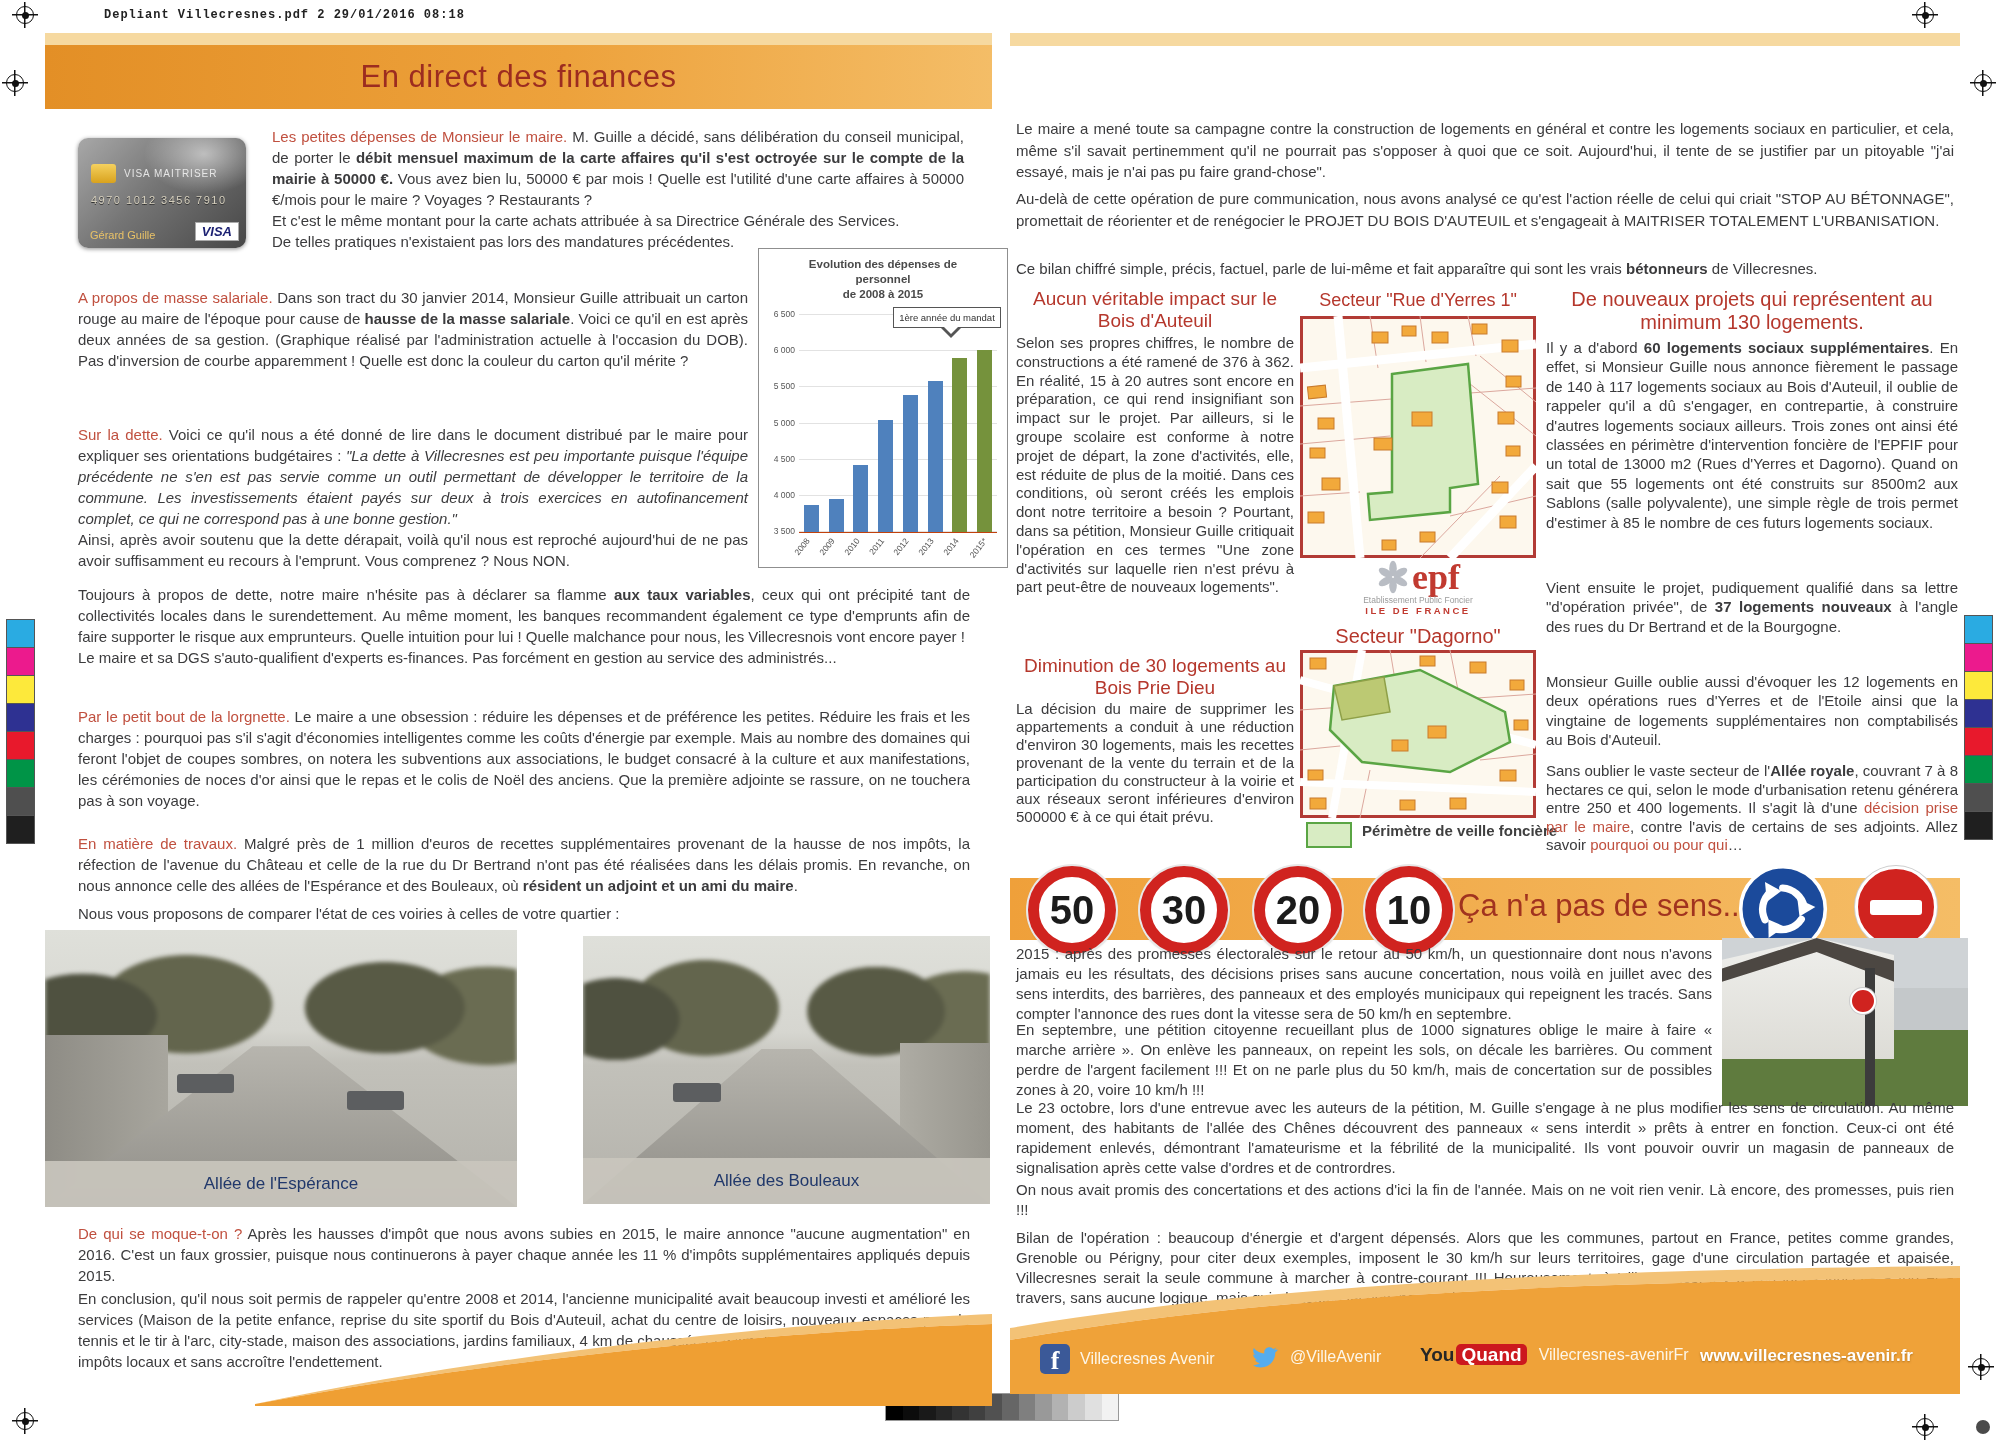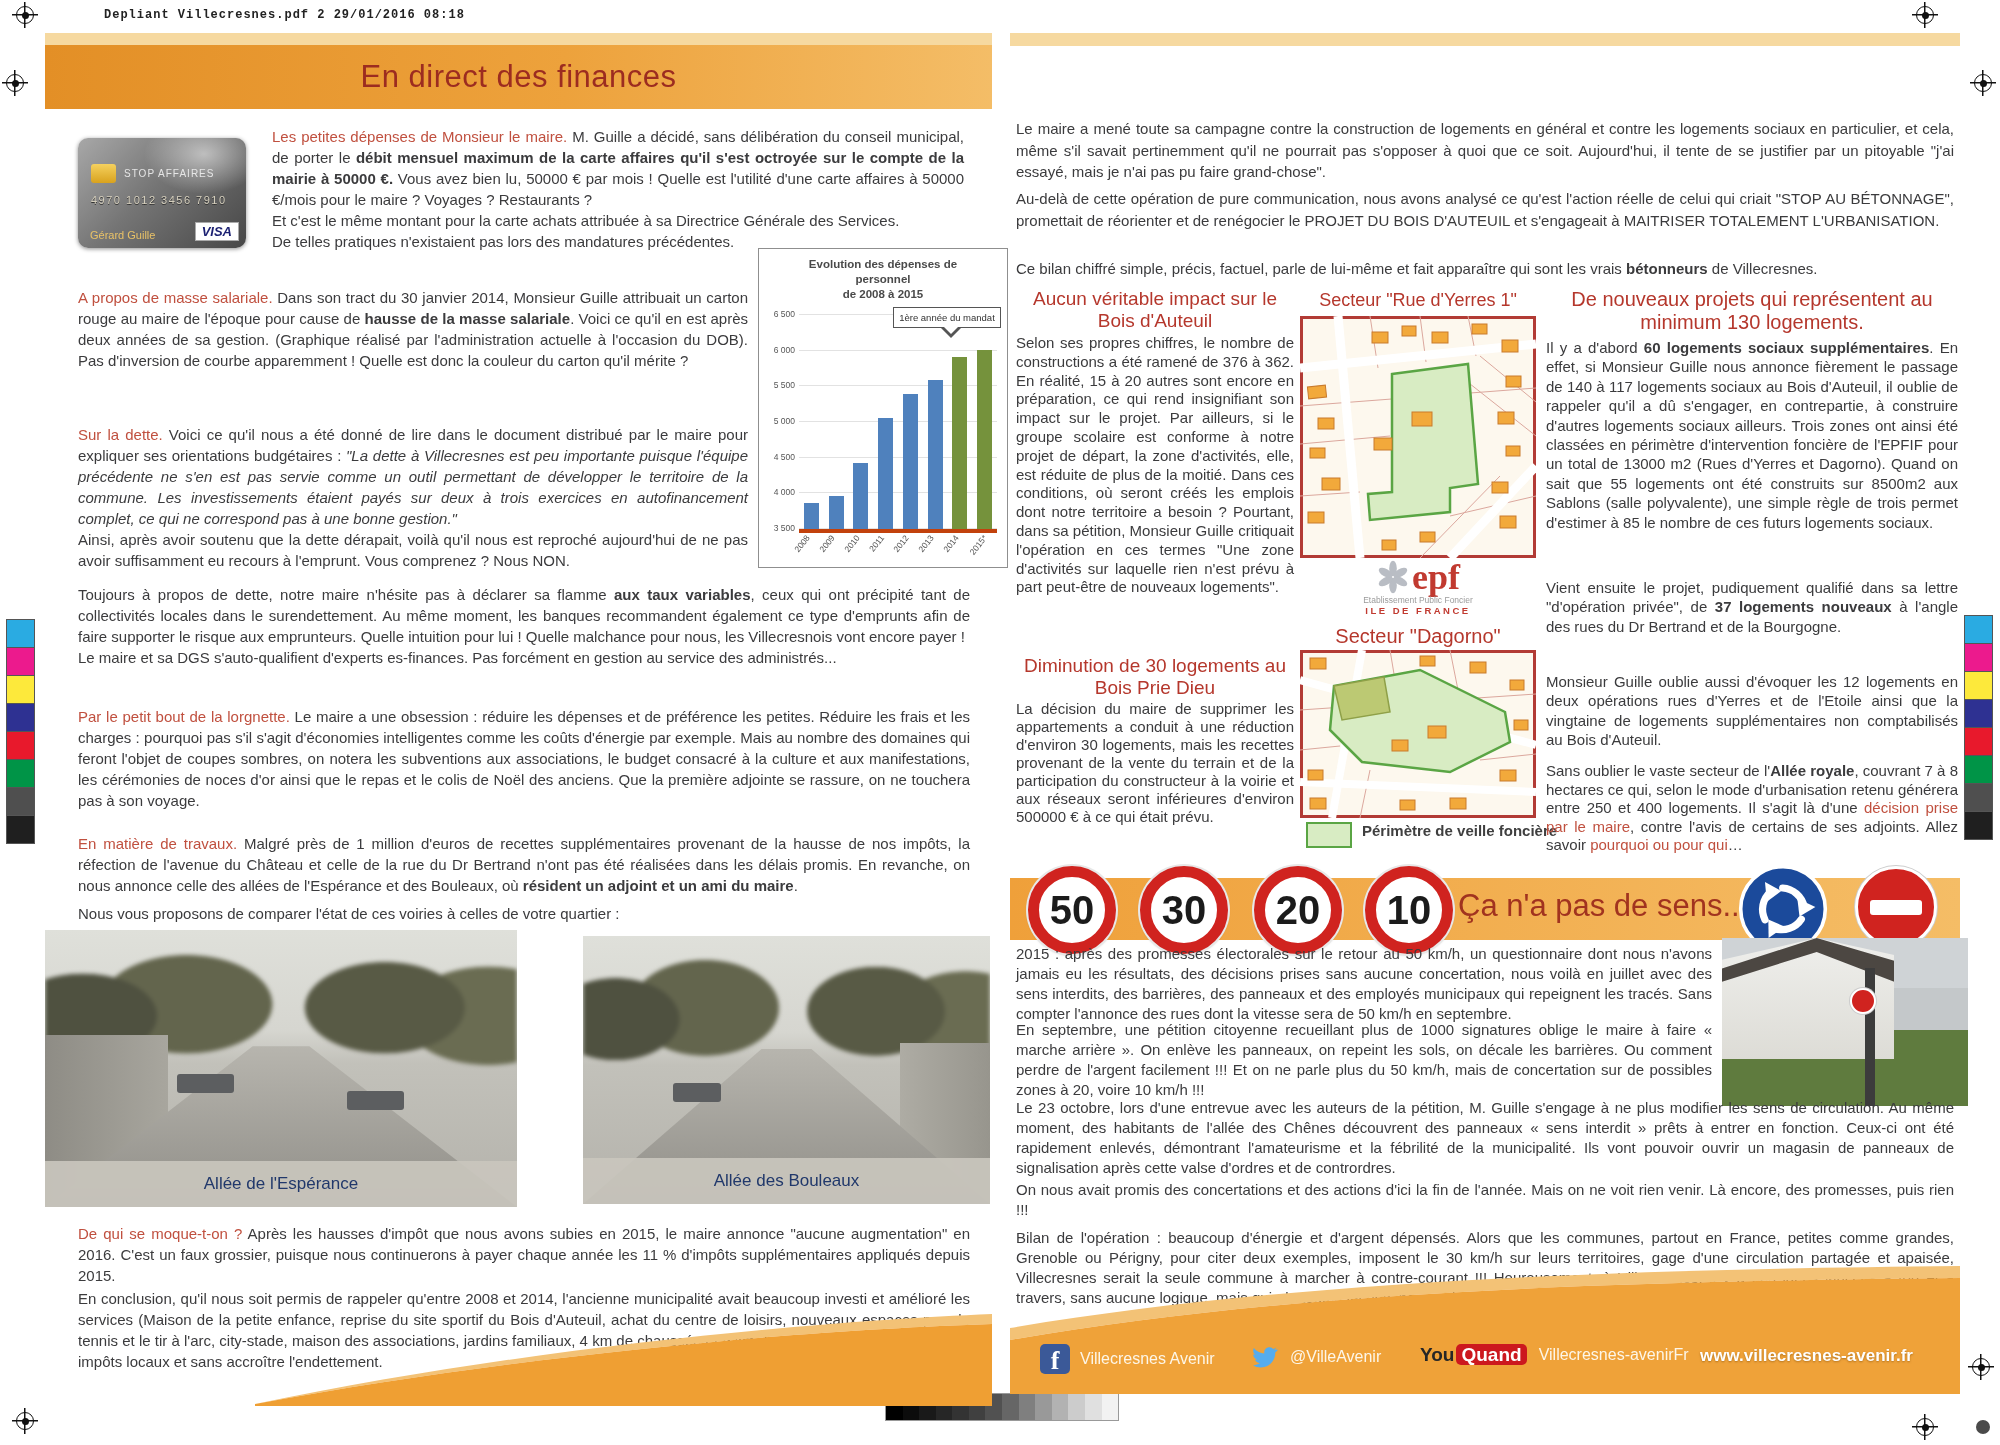--- a/index.html
+++ b/index.html
@@ -53,21 +53,21 @@
         text-shadow:0 1px 0 #333;}
   .card-holder{position:absolute;bottom:7px;left:12px;color:#e9c267;font-size:11px;}
   .card-visa{position:absolute;bottom:7px;right:7px;background:#fff;color:#1a1f71;font-style:italic;
         font-weight:bold;font-size:13px;padding:1px 6px;border:1px solid #aaa;}
 
   
   .chart-box{position:absolute;background:#fff;border:1px solid #8f8f8f;}
   .chart-title{font-size:11.5px;font-weight:bold;color:#4a4a4a;text-align:center;
         margin-top:8px;white-space:pre-line;line-height:1.3;}
   .chart-plot{position:absolute;left:0;right:0;top:58px;bottom:0;}
-  .plot-inner{position:absolute;left:40px;right:10px;top:8px;bottom:34px;border-bottom:4px solid #c2410c;}
+  .plot-inner{position:absolute;left:40px;right:10px;top:8px;bottom:34px;border-bottom:1px solid #c2410c;}
   .gridline{position:absolute;left:0;right:0;height:1px;background:#e2e2e2;}
   .ylab{position:absolute;right:100%;margin-right:4px;width:30px;text-align:right;
         font-size:8.5px;color:#555;transform:translateY(4px);}
   .bar{position:absolute;bottom:0;}
   .xlab{position:absolute;font-size:8.5px;color:#555;transform-origin:top right;
         transform:rotate(-52deg);white-space:nowrap;}
   .callout{position:absolute;right:6px;top:0;width:102px;background:#fff;border:1.3px solid #555;
         font-size:9.5px;text-align:center;padding:4px 2px;color:#333;z-index:3;}
   .c-arr-o{position:absolute;top:100%;left:46px;border:11px solid transparent;border-top-color:#555;}
   .c-arr-i{position:absolute;top:100%;left:48px;margin-top:-2.5px;border:9px solid transparent;border-top-color:#fff;}
@@ -187,21 +187,21 @@
     </div>
 
   <div class="page page-left">
     <div class="banner-sliver"></div>
     <div class="banner">
       <span class="banner-title">En direct des finances</span>
     </div>
 
     <div class="card" style="left:33px;top:138px;width:168px;height:110px">
       <div class="card-chip"></div>
-      <div class="card-brand">STOP AFFAIRES</div>
+      <div class="card-brand">VISA MAITRISER</div>
       <div class="card-number">4970 1012 3456 7910</div>
       <div class="card-holder">Gérard Guille</div>
       <div class="card-visa">VISA</div>
     </div>
 
     <div class="para jt" style="left:227px;top:126px;width:692px"><span class="sg-lead">Les petites dépenses de Monsieur le maire.</span><span> M. Guille a décidé, sans délibération du conseil municipal, de porter le </span><span class="sg-bold">débit mensuel maximum de la carte affaires qu'il s'est octroyée sur le compte de la mairie à 50000 €.</span><span> Vous avez bien lu, 50000 € par mois ! Quelle est l'utilité d'une carte affaires à 50000 €/mois pour le maire ? Voyages ? Restaurants ?
 Et c'est le même montant pour la carte achats attribuée à sa Directrice Générale des Services.
 De telles pratiques n'existaient pas lors des mandatures précédentes.</span></div>
     <div class="para jt" style="left:33px;top:287px;width:670px"><span class="sg-lead">A propos de masse salariale.</span><span> Dans son tract du 30 janvier 2014, Monsieur Guille attribuait un carton rouge au maire de l'époque pour cause de </span><span class="sg-bold">hausse de la masse salariale</span><span>. Voici ce qu'il en est après deux années de sa gestion. (Graphique réalisé par l'administration actuelle à l'occasion du DOB). Pas d'inversion de courbe apparemment ! Quelle est donc la couleur du carton qu'il mérite ?</span></div>
     <div class="para jt" style="left:33px;top:424px;width:670px"><span class="sg-lead">Sur la dette.</span><span> Voici ce qu'il nous a été donné de lire dans le document distribué par le maire pour expliquer ses orientations budgétaires : </span><span class="sg-italic">"La dette à Villecresnes est peu importante puisque l'équipe précédente ne s'en est pas servie comme un outil permettant de développer le territoire de la commune. Les investissements étaient payés sur deux à trois exercices en autofinancement complet, ce qui ne correspond pas à une bonne gestion."</span><span>

